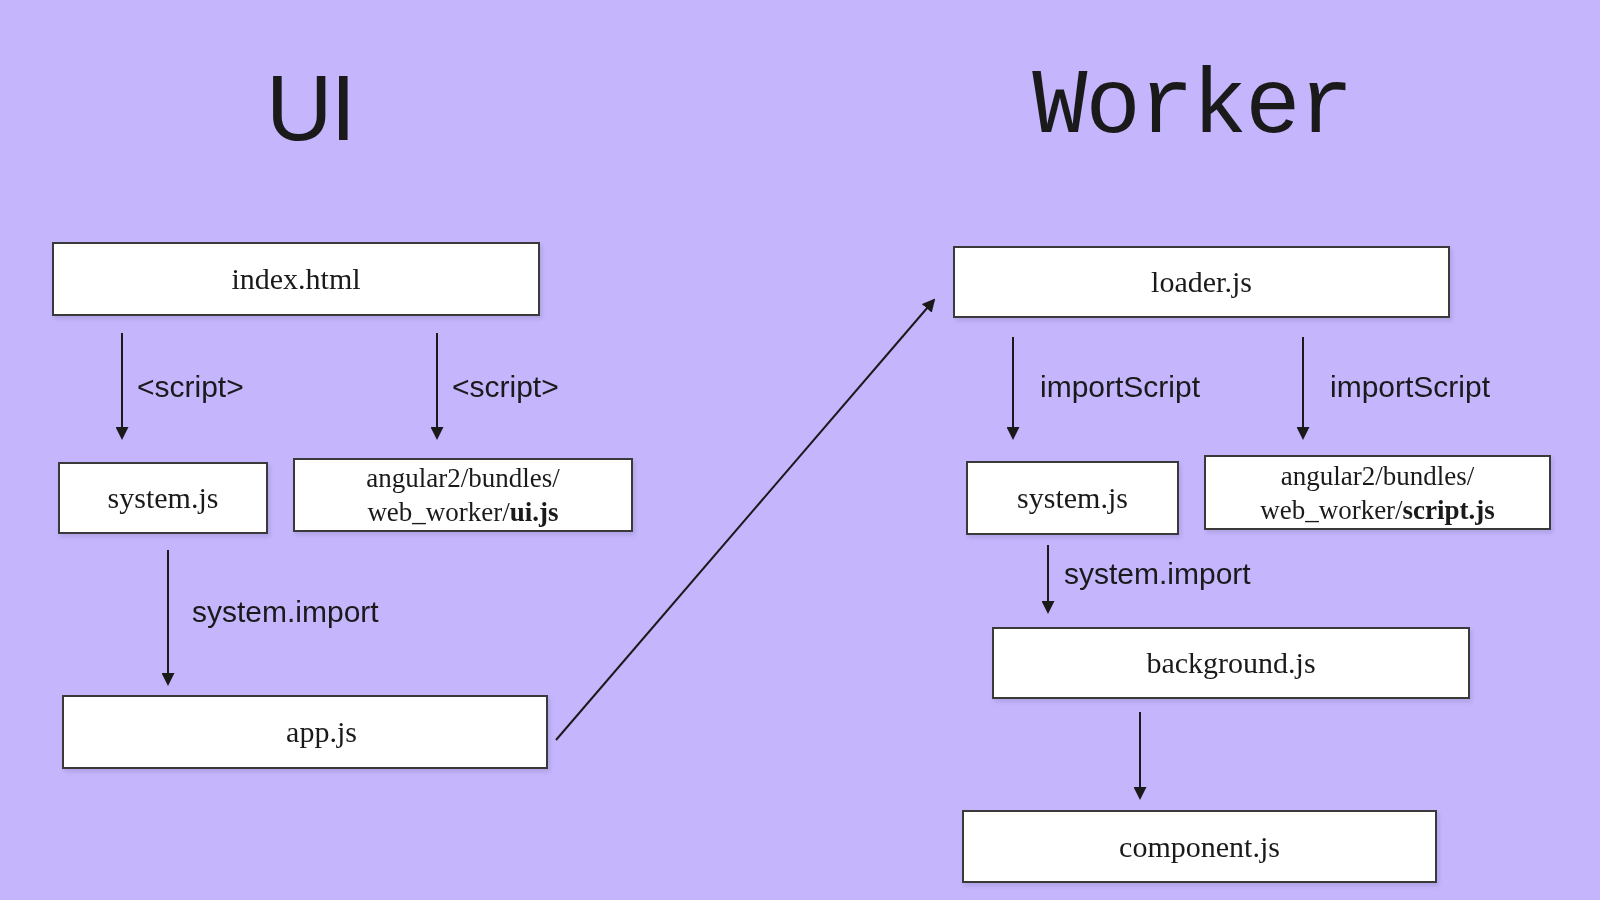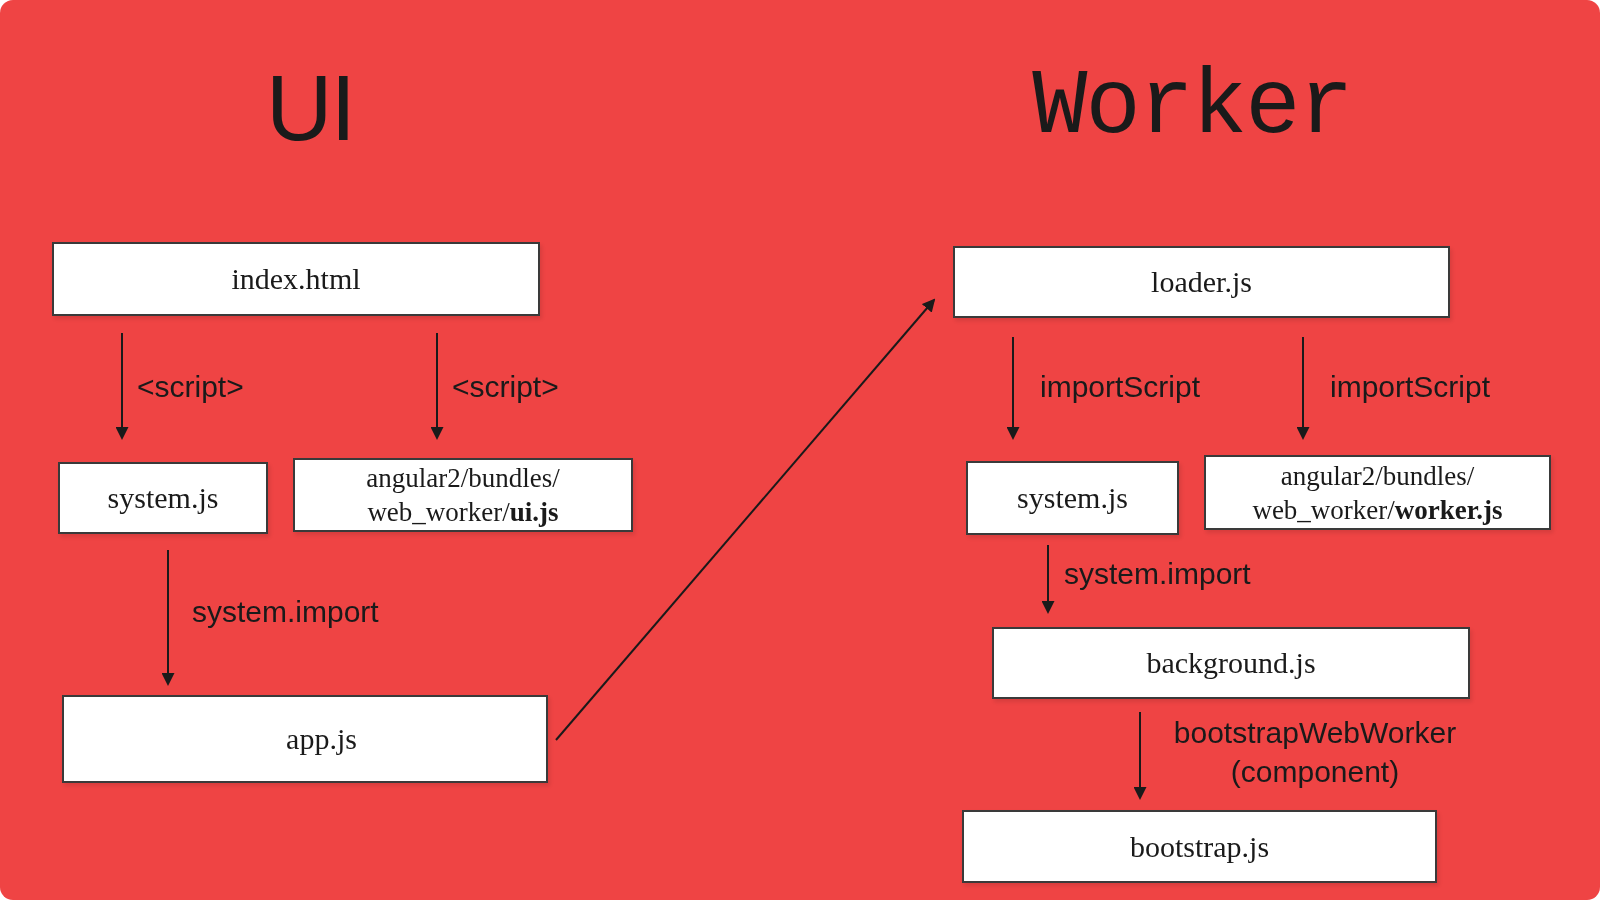--- a/index.html
+++ b/index.html
@@ -4,25 +4,24 @@
 <style>
   html, body {
     margin: 0;
     padding: 0;
     background: #ffffff;
   }
   .stage {
     position: relative;
     width: 1600px;
     height: 900px;
-    background: #ef4444;
+    background: #c4b5fd;
     overflow: hidden;
     font-family: "Liberation Sans", "DejaVu Sans", sans-serif;
     color: #1a1a1a;
-    border-radius: 13px;
   }
   .title {
     position: absolute;
     width: 320px;
     font-size: 92px;
     font-weight: 400;
     letter-spacing: -2px;
     text-align: center;
     white-space: nowrap;
     line-height: 1.05;
@@ -100,53 +99,49 @@
 
   <div class="box two-line" style="left:293px; top:458px; width:340px; height:74px;">
     <div>
       <span>angular2/bundles/</span>
     </div>
     <div>
       <span>web_worker/</span><span class="bold-part">ui.js</span>
     </div>
   </div>
 
-  <div class="box" style="left:62px; top:695px; width:486px; height:88px;padding-left:33px;">
+  <div class="box" style="left:62px; top:695px; width:486px; height:74px;padding-left:33px;">
     <span>app.js</span>
   </div>
 
   <div class="box" style="left:953px; top:246px; width:497px; height:72px;">
     <span>loader.js</span>
   </div>
 
   <div class="box" style="left:966px; top:461px; width:213px; height:74px;">
     <span>system.js</span>
   </div>
 
   <div class="box two-line" style="left:1204px; top:455px; width:347px; height:75px;">
     <div>
       <span>angular2/bundles/</span>
     </div>
     <div>
-      <span>web_worker/</span><span class="bold-part">worker.js</span>
+      <span>web_worker/</span><span class="bold-part">script.js</span>
     </div>
   </div>
 
   <div class="box" style="left:960px; top:627px; width:478px; height:72px;margin-left:32px;">
     <span>background.js</span>
   </div>
 
   <div class="box" style="left:962px; top:810px; width:475px; height:73px;">
-    <span>bootstrap.js</span>
+    <span>component.js</span>
   </div>
 
   <div class="edge-label" style="left:137px; top:370px;">&lt;script&gt;</div>
   <div class="edge-label" style="left:452px; top:370px;">&lt;script&gt;</div>
   <div class="edge-label" style="left:192px; top:595px;">system.import</div>
   <div class="edge-label" style="left:1040px; top:370px;">importScript</div>
   <div class="edge-label" style="left:1330px; top:370px;">importScript</div>
   <div class="edge-label" style="left:1064px; top:557px;">system.import</div>
-  <div class="edge-label centered" style="left:1150px; top:713px; width:330px;">
-    <div>bootstrapWebWorker</div>
-    <div>(component)</div>
-  </div>
 
 </div>
 
 </body></html>

